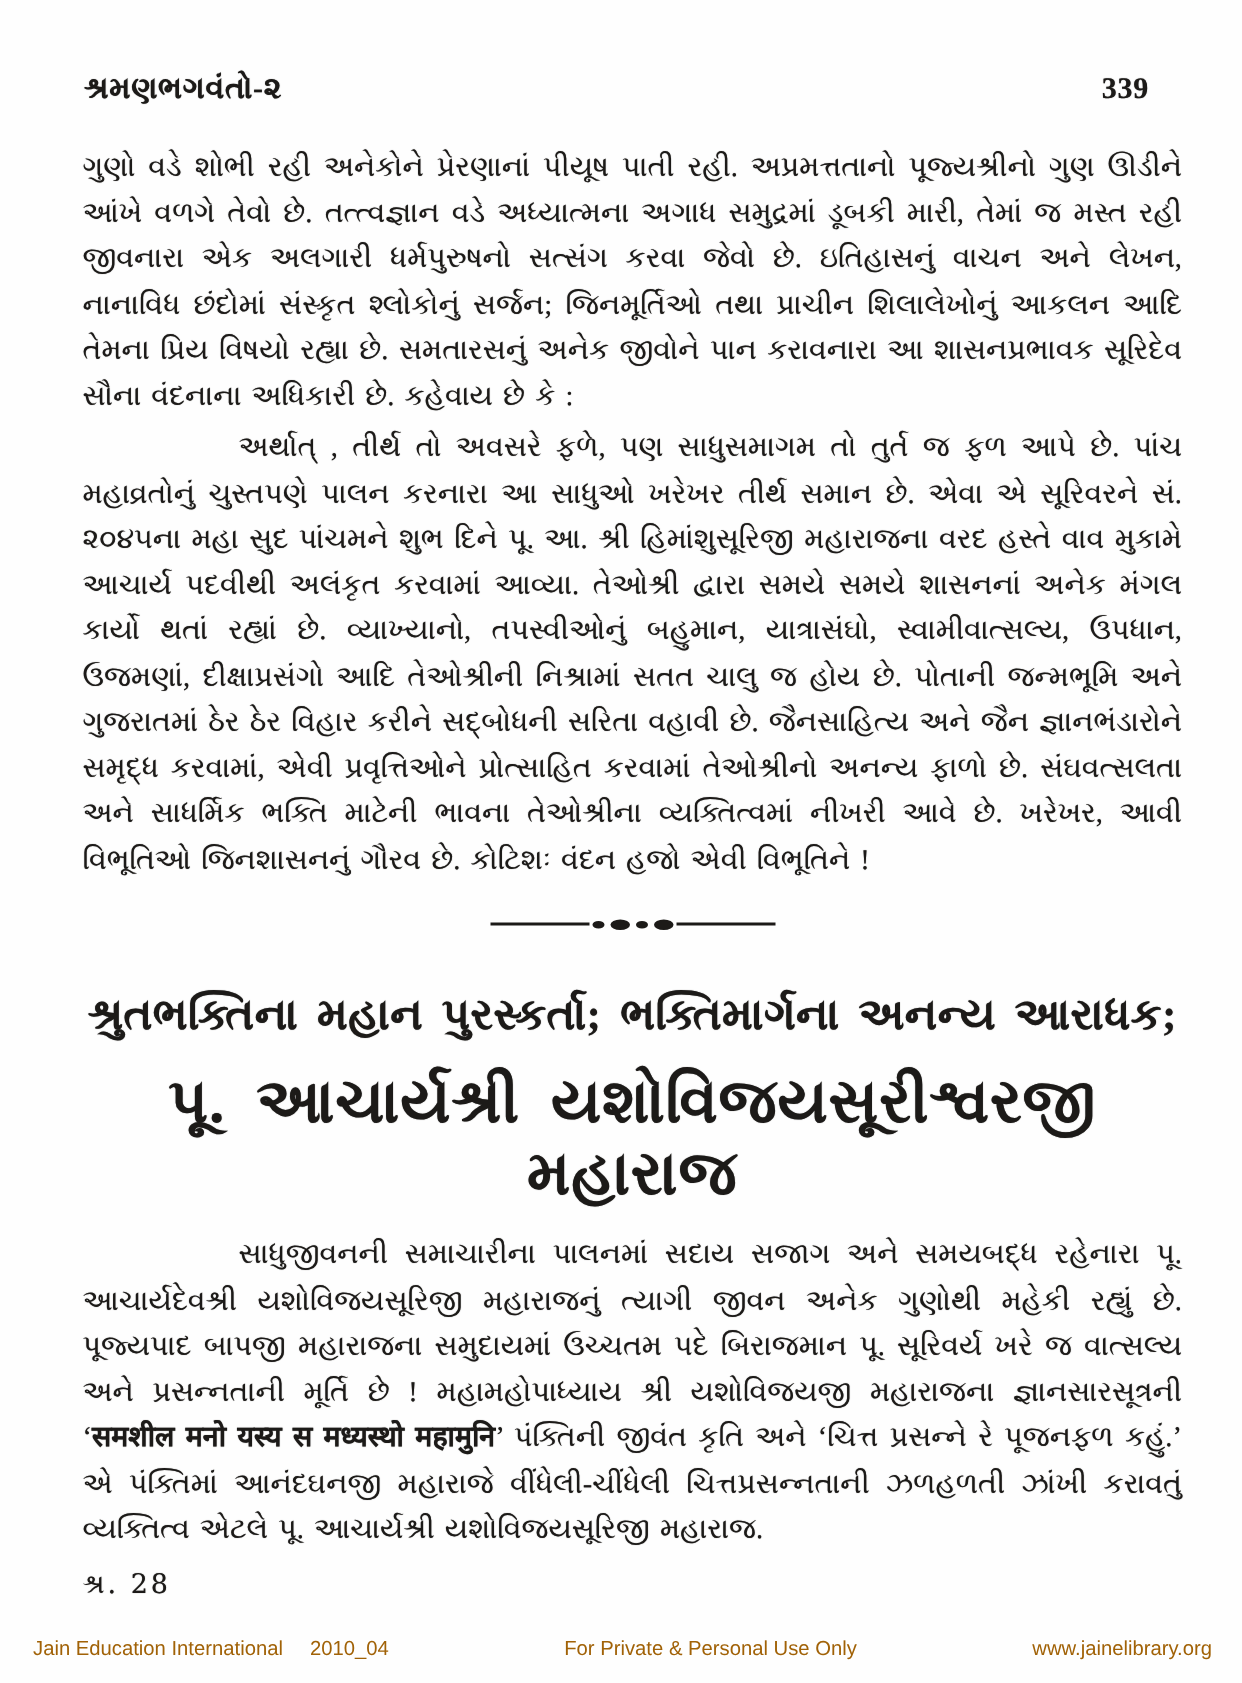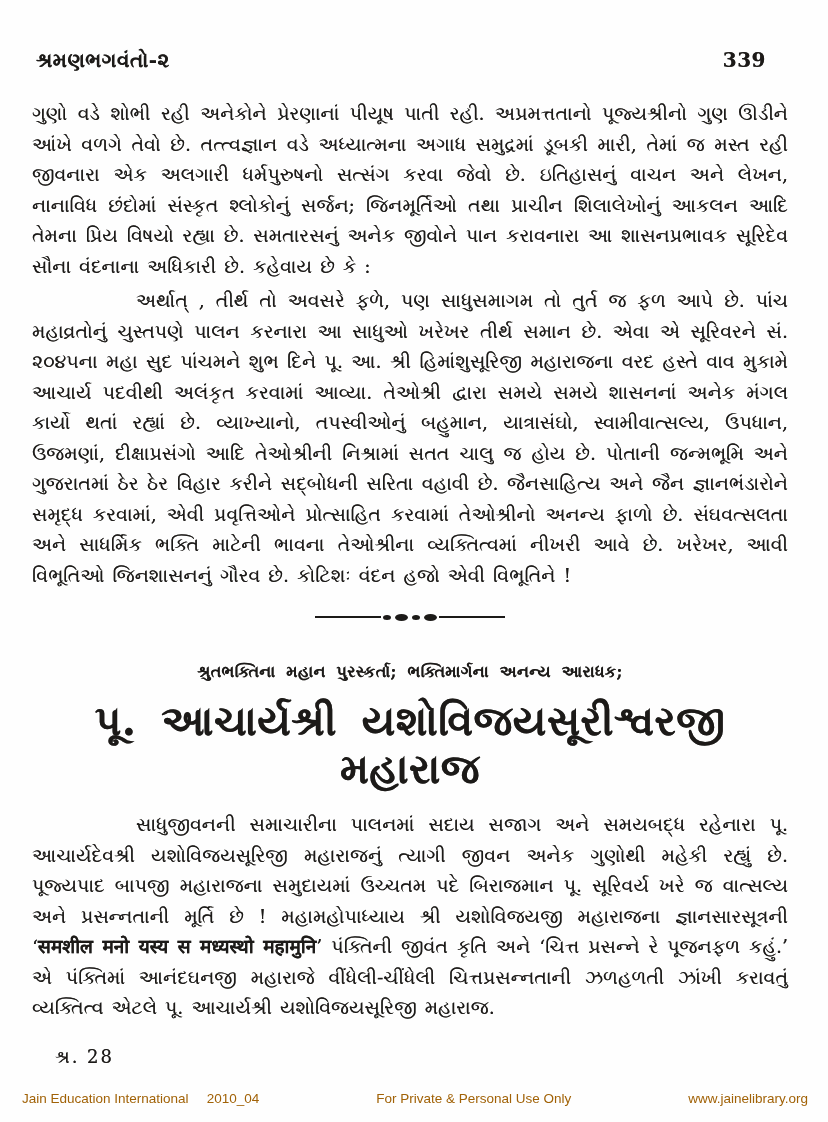--- a/index.html
+++ b/index.html
@@ -8,24 +8,24 @@
     width:828px;height:1122px;
     margin:0 auto;
     background:#fefefe;
     overflow:hidden;
     color:#1c1a18;
     font-family:"DejaVu Serif","Liberation Serif",serif;
     text-shadow:0 0 0.6px rgba(20,18,16,0.65);
   }
   .header{
     display:flex;justify-content:space-between;align-items:baseline;
-    padding:48px 62px 0 36px;
-    font-size:20px;font-weight:bold;letter-spacing:0.5px;
+    padding:48px 62px 0 56px;
+    font-size:20px;font-weight:bold;letter-spacing:0.5px;font-family:Liberation Serif, serif;
   }
-  .body{padding:0 40px 0 32px;}
+  .body{padding:0 40px 0 55px;font-family:Liberation Serif, serif;}
   .para{
     margin:0;
     font-size:19px;line-height:30.5px;
     text-align:justify;
     word-spacing:2px;
   }
   .p1{margin-top:26px;}
   .indent{text-indent:104px;}
   .verse{
     margin:24px 0 18px 0;
@@ -43,21 +43,21 @@
   }
   .divider .line{flex:1;height:1.5px;background:#1c1a18;}
   .divider .dot{
     width:13px;height:7px;background:#1c1a18;border-radius:50%;
     margin:0 2px;
   }
   .divider .dot.small{width:8px;height:5px;}
   .subheading{
     margin-top:34px;
     text-align:center;
-    font-size:16px;font-weight:bold;
+    font-size:29px;font-weight:bold;
     word-spacing:5px;letter-spacing:0.3px;
   }
   .main-title{
     margin:16px 0 0 0;
     text-align:center;
     font-size:41px;font-weight:bold;
     word-spacing:10px;letter-spacing:0.5px;
   }
   .p3{margin-top:16px;}
   .p3 .dev-bold{font-weight:bold;}

